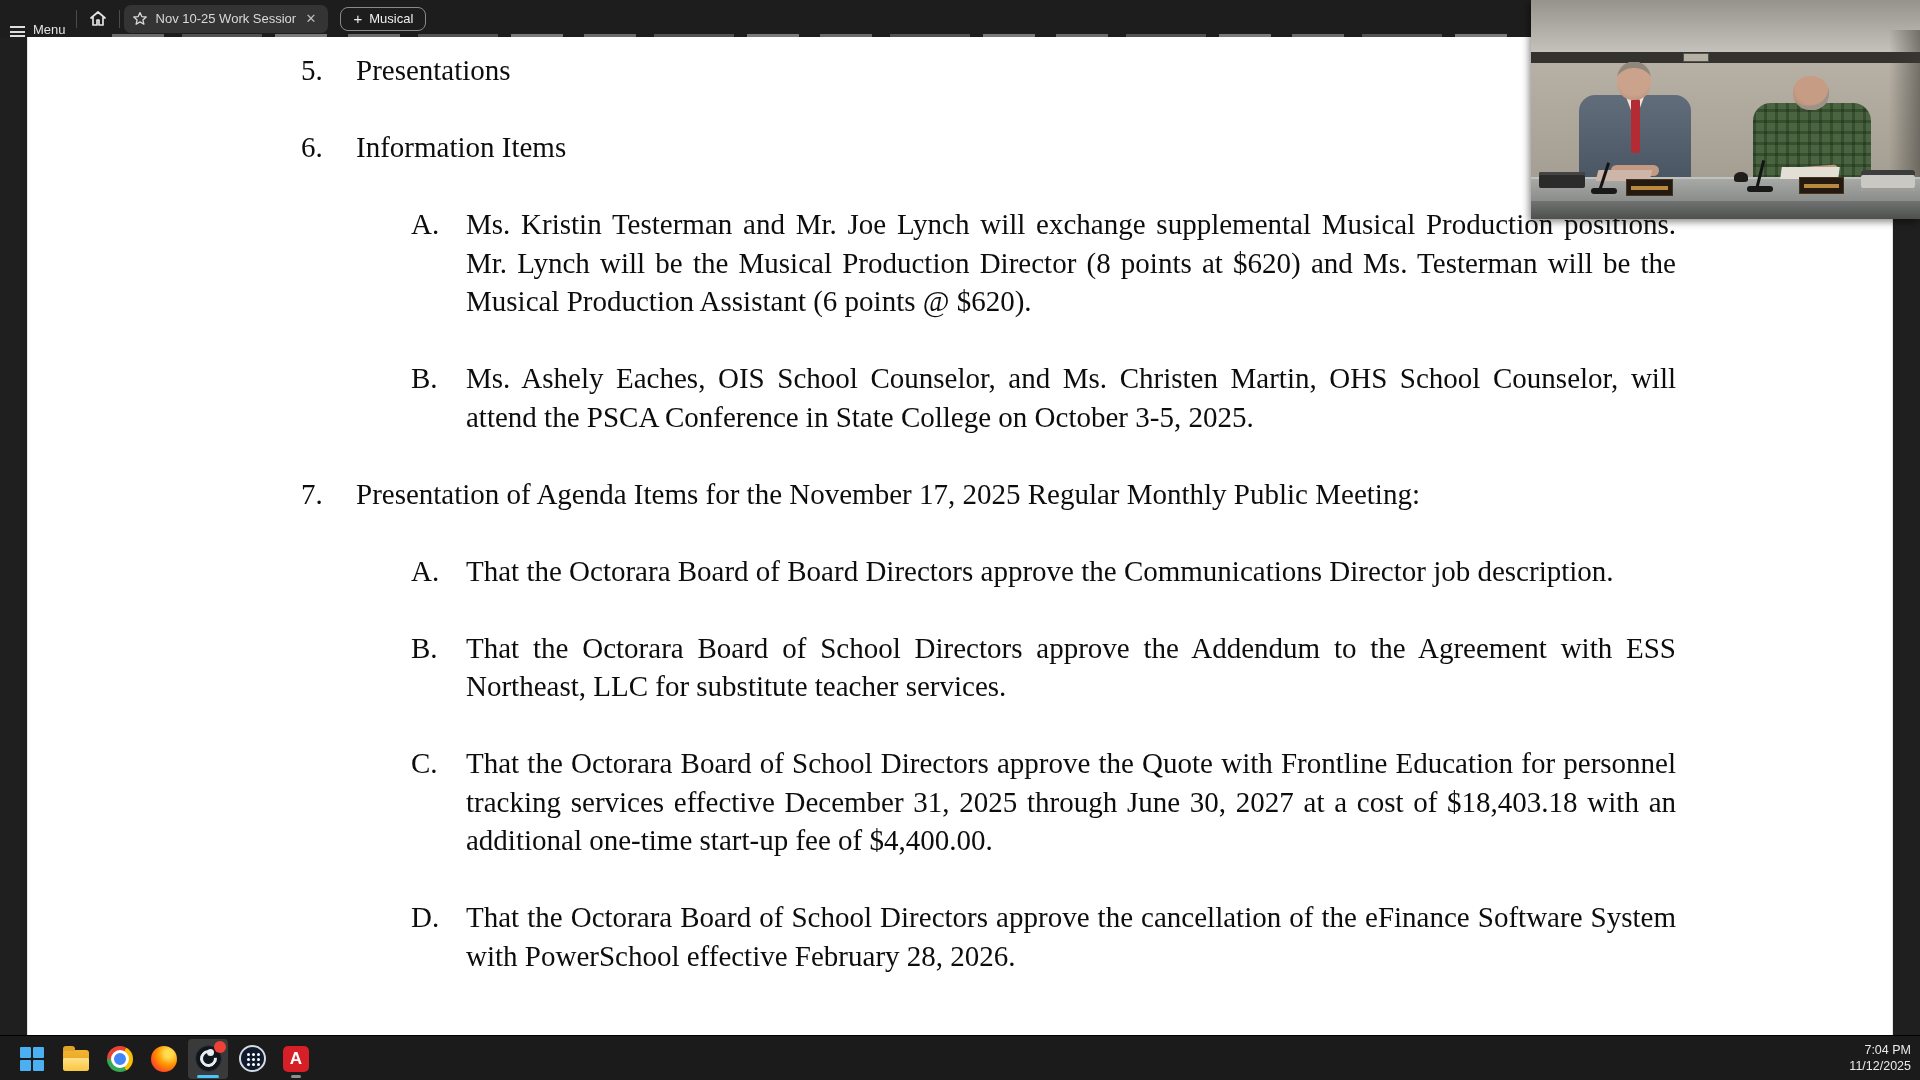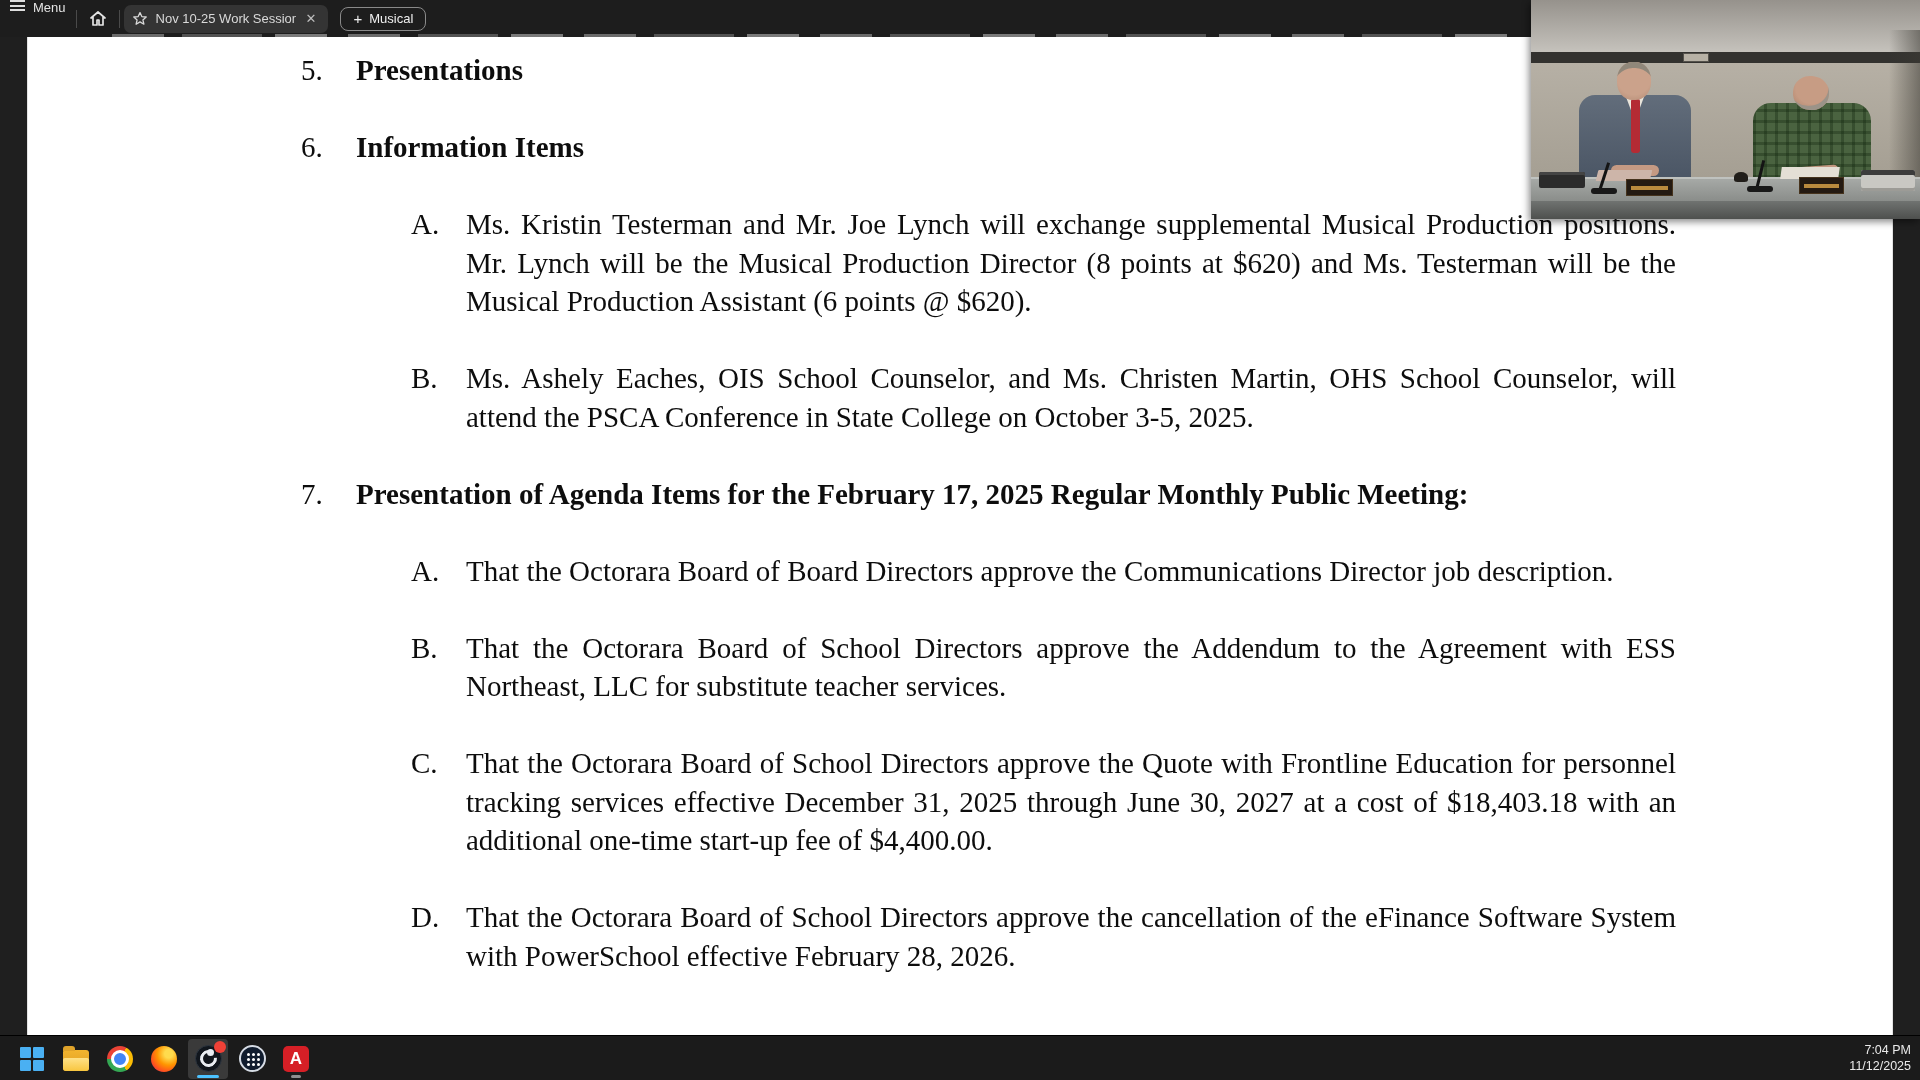--- a/index.html
+++ b/index.html
@@ -7,21 +7,21 @@
   body {
     position:relative; overflow:hidden; background:#1f1f1f;
     font-family:"Liberation Sans", sans-serif;
   }
 
   
   .titlebar {
     position:absolute; left:0; top:0; width:1920px; height:37px;
     background:#1d1d1d; display:flex; align-items:center; z-index:40;
   }
-  .tb-btn { display:flex; align-items:flex-start; gap:8px; color:#e3e3e3; font-size:13px;
+  .tb-btn { display:flex; align-items:flex-end; gap:8px; color:#e3e3e3; font-size:13px;
             padding:0 10px; height:100%; cursor:default; }
   .hamburger { width:15px; height:11px; border-top:2px solid #dedede;
                border-bottom:2px solid #dedede; position:relative; }
   .hamburger::after { content:""; position:absolute; left:0; top:2.5px; width:15px; height:2px; background:#dedede; }
   .tb-divider { width:1px; height:18px; background:#4a4a4a; }
   .home-btn { padding:0 12px; height:100%; display:flex; align-items:center; }
   .tab {
     margin-left:4px; height:28px; background:#343434; border-radius:7px;
     display:flex; align-items:center; gap:8px; padding:0 10px 0 8px; color:#d9d9d9;
     font-size:13px; max-width:215px;
@@ -49,21 +49,21 @@
     background:#ffffff; border-left:1px solid #e3e3e3; border-right:1px solid #e3e3e3;
     z-index:10;
   }
   .doc {
     position:absolute; left:273px; top:14px; width:1375px;
     font-family:"Liberation Serif", serif; font-size:29px; line-height:38.5px; color:#0d0d0d;
   }
   .row { display:flex; }
   .row + .row { margin-top:38.5px; }
   .num { flex:0 0 55px; }
-  .ititle { flex:1;font-weight:bold; }
+  .ititle { flex:1; }
   .sub { margin-left:110px; }
   .letter { flex:0 0 55px; }
   .stext { flex:1; text-align:justify; }
 
   
   .video {
     position:absolute; left:1531px; top:0; width:389px; height:219px; overflow:hidden;
     background:#b0ada7; z-index:60; box-shadow:-2px 3px 7px rgba(0,0,0,.45);
   }
   .wall-top   { position:absolute; left:0; top:0; width:389px; height:53px;
@@ -220,21 +220,21 @@
       <span class="stext">Ms. Kristin Testerman and Mr. Joe Lynch will exchange supplemental Musical Production positions. Mr. Lynch will be the Musical Production Director (8 points at $620) and Ms. Testerman will be the Musical Production Assistant (6 points @ $620).</span>
     </div>
 
     <div class="row sub">
       <span class="letter">B.</span>
       <span class="stext">Ms. Ashely Eaches, OIS School Counselor, and Ms. Christen Martin, OHS School Counselor, will attend the PSCA Conference in State College on October 3-5, 2025.</span>
     </div>
 
     <div class="row">
       <span class="num">7.</span>
-      <span class="ititle">Presentation of Agenda Items for the February 17, 2025 Regular Monthly Public Meeting:</span>
+      <span class="ititle">Presentation of Agenda Items for the November 17, 2025 Regular Monthly Public Meeting:</span>
     </div>
 
     <div class="row sub">
       <span class="letter">A.</span>
       <span class="stext">That the Octorara Board of Board Directors approve the Communications Director job description.</span>
     </div>
 
     <div class="row sub">
       <span class="letter">B.</span>
       <span class="stext">That the Octorara Board of School Directors approve the Addendum to the Agreement with ESS Northeast, LLC for substitute teacher services.</span>

